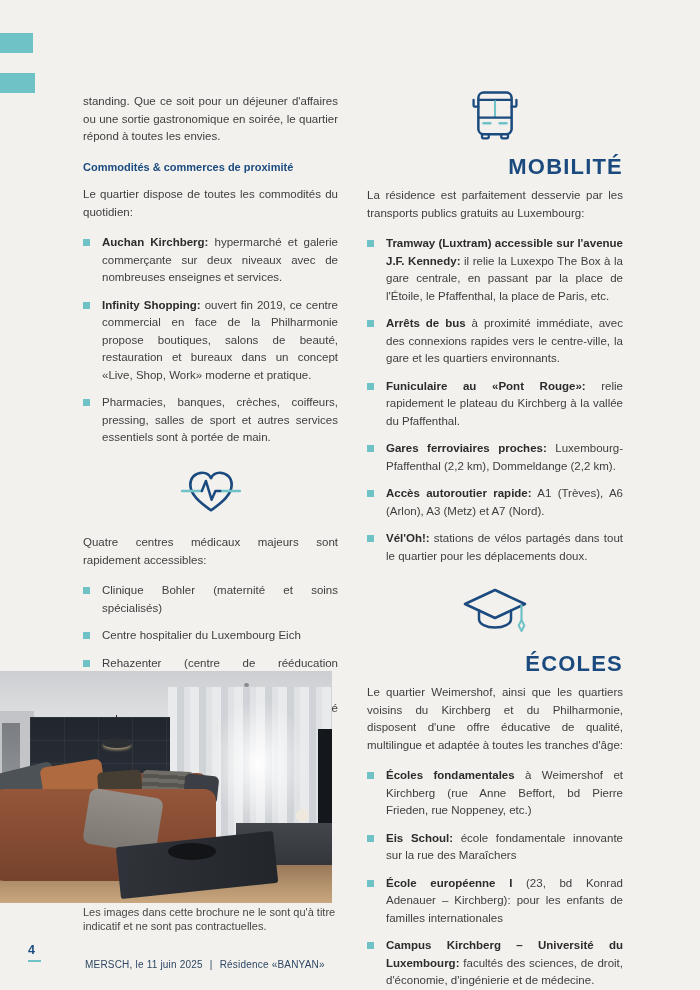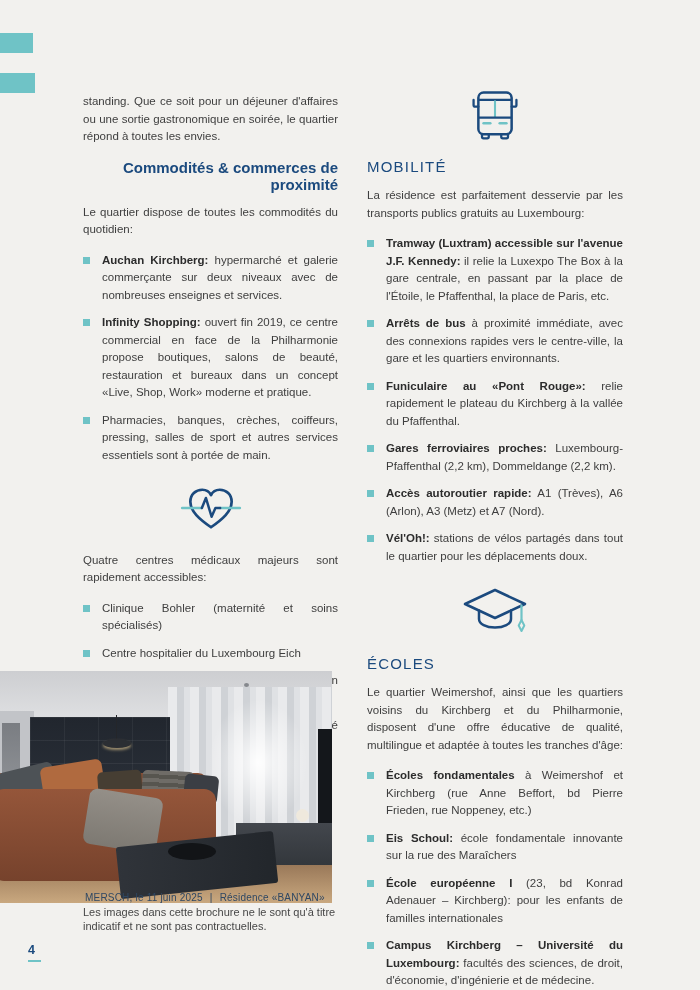--- a/index.html
+++ b/index.html
@@ -21,29 +21,29 @@
   .mark1{left:0;top:33px;width:33px;height:20px;}
   .mark2{left:0;top:73px;width:35px;height:20px;}
 
   .col{position:absolute;font-size:11.5px;line-height:17.5px;}
   .col-left{left:83px;top:93px;width:255px;}
   .col-right{left:367px;top:90px;width:256px;}
 
   p{margin:0 0 13px;text-align:justify;}
   strong{color:#2c2c2c;}
 
-  h3.sub{font-size:15px;color:var(--navy);margin:3px 0 10px;font-weight:bold;text-align:right;}
+  h3.sub{font-size:11px;color:var(--navy);margin:3px 0 10px;font-weight:bold;text-align:left;}
 
   ul.blist{list-style:none;margin:0 0 4px;padding:0;}
   ul.blist li{position:relative;padding-left:19px;margin:0 0 10px;text-align:justify;}
   ul.blist .bullet-marker{position:absolute;left:0;top:5px;width:7px;height:7px;background:var(--teal);}
 
   .section-head{text-align:center;margin:20px 0 12px;}
   .section-head .icon{display:inline-block;color:var(--navy);}
-  .section-title{font-size:15px;font-weight:normal;color:var(--navy);letter-spacing:1.2px;margin:10px 0 0;text-align:left;}
+  .section-title{font-size:22px;font-weight:bold;color:var(--navy);letter-spacing:1.2px;margin:10px 0 0;text-align:right;}
   .col-right .section-head.first{margin-top:0;}
 
   
   .photo{position:absolute;left:0;top:671px;width:332px;height:232px;overflow:hidden;background:#d9dadc;}
   .ph{position:absolute;}
   .ph-ceiling{left:0;top:0;width:100%;height:60px;background:linear-gradient(#cdced1,#e3e4e6);}
   .ph-wall-left{left:0;top:40px;width:34px;height:140px;background:#c2c4c8;}
   .ph-door{left:2px;top:52px;width:18px;height:100px;background:linear-gradient(#7a7d82,#9a9da1);}
   .ph-cabinets{left:30px;top:46px;width:140px;height:92px;background:
       repeating-linear-gradient(180deg,rgba(255,255,255,0.06) 0 1px,transparent 1px 23px),
@@ -70,21 +70,21 @@
   .ph-throw{left:86px;top:122px;width:74px;height:56px;background:linear-gradient(#948f88,#7d7972);border-radius:8px;transform:rotate(9deg);}
   .ph-table{left:118px;top:168px;width:158px;height:52px;background:linear-gradient(100deg,#30343a,#22262b);transform:rotate(-6deg);border-radius:3px;}
   .ph-bowl{left:168px;top:172px;width:48px;height:17px;background:#121417;border-radius:50%;}
   .ph-spot1{left:244px;top:12px;width:5px;height:4px;background:#85888d;border-radius:50%;}
   .ph-spot2{left:300px;top:20px;width:5px;height:4px;background:#85888d;border-radius:50%;}
 
   .caption{position:absolute;left:83px;top:905px;width:255px;font-size:11px;line-height:14px;color:#474747;text-align:left;}
 
   .page-number{position:absolute;left:28px;top:943px;font-size:12.5px;font-weight:bold;color:var(--navy);}
   .page-number-rule{position:absolute;left:28px;top:960px;width:13px;height:2px;background:var(--teal);}
-  .footer-line{position:absolute;left:85px;top:892px;font-size:10px;color:#2e4763;letter-spacing:0.2px;}
+  .footer-line{position:absolute;left:85px;top:959px;font-size:10px;color:#2e4763;letter-spacing:0.2px;}
   .footer-line .sep{margin:0 7px;}
 
   svg{display:block;margin:0 auto;}
 </style>
 </head>
 <body>
 
 <div class="mark mark1"></div>
 <div class="mark mark2"></div>
 

